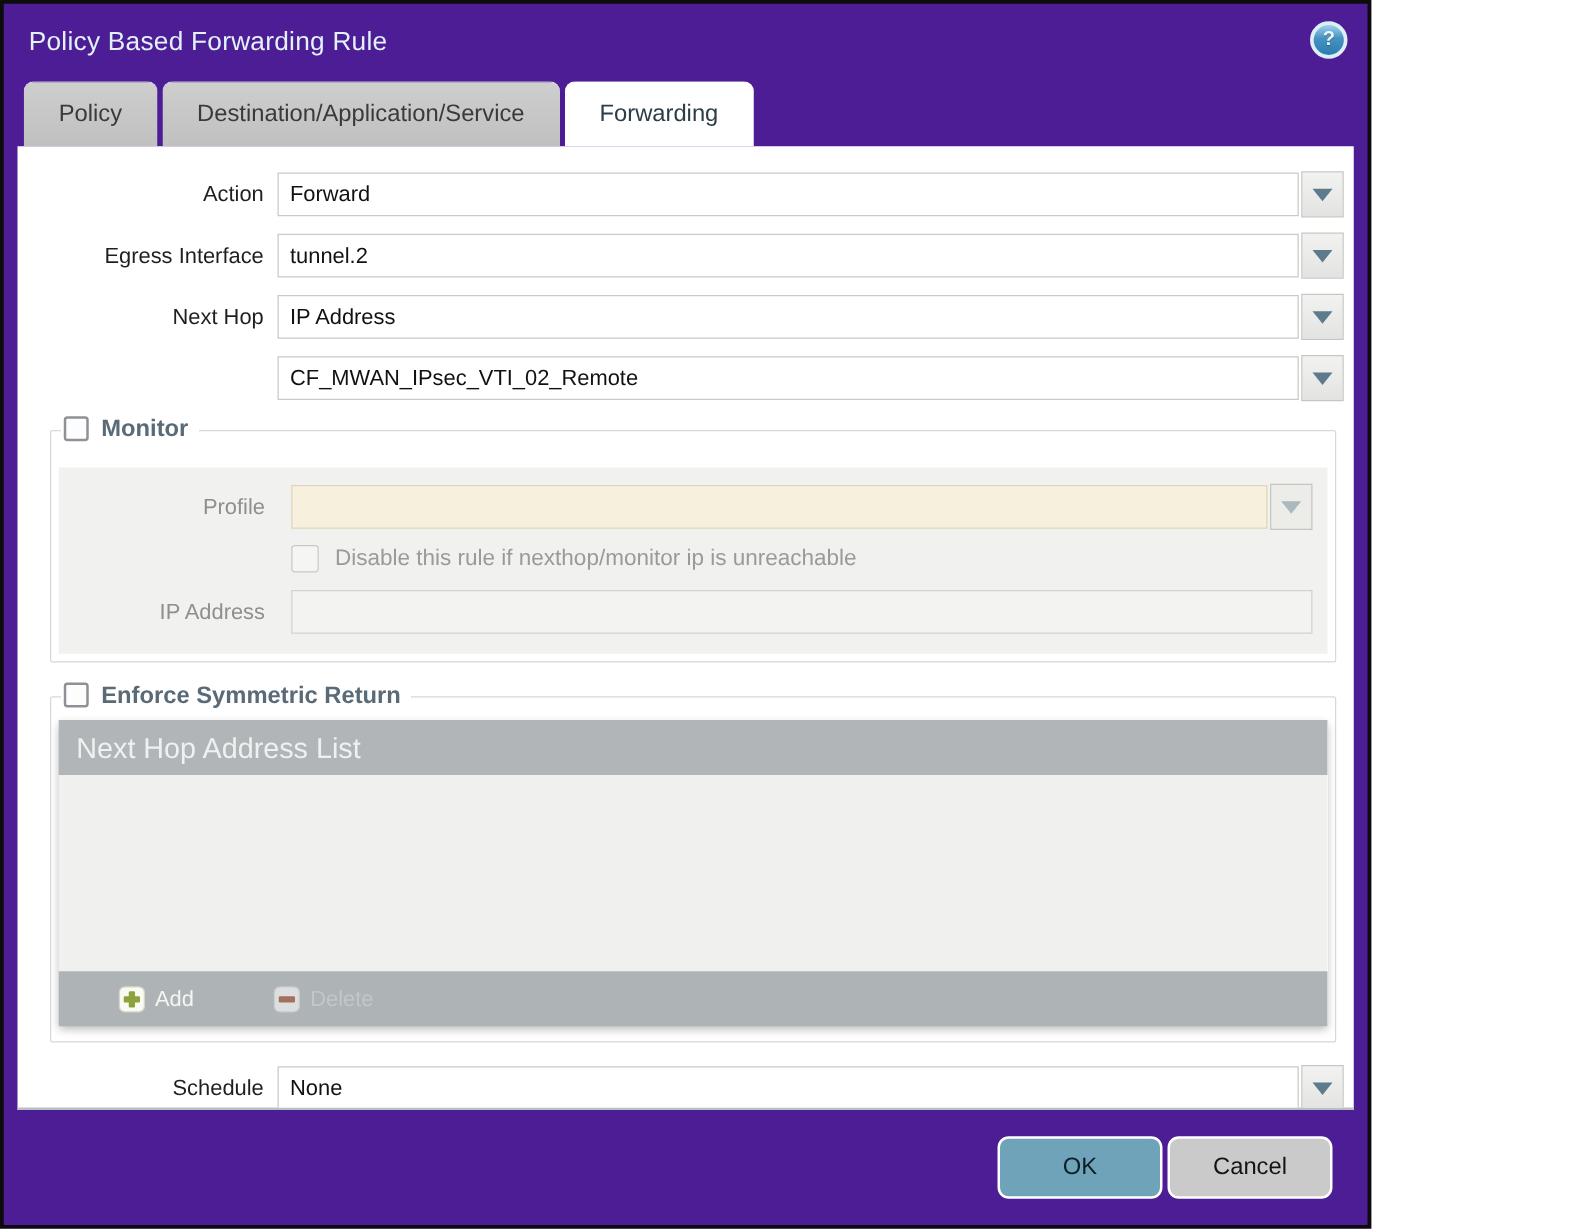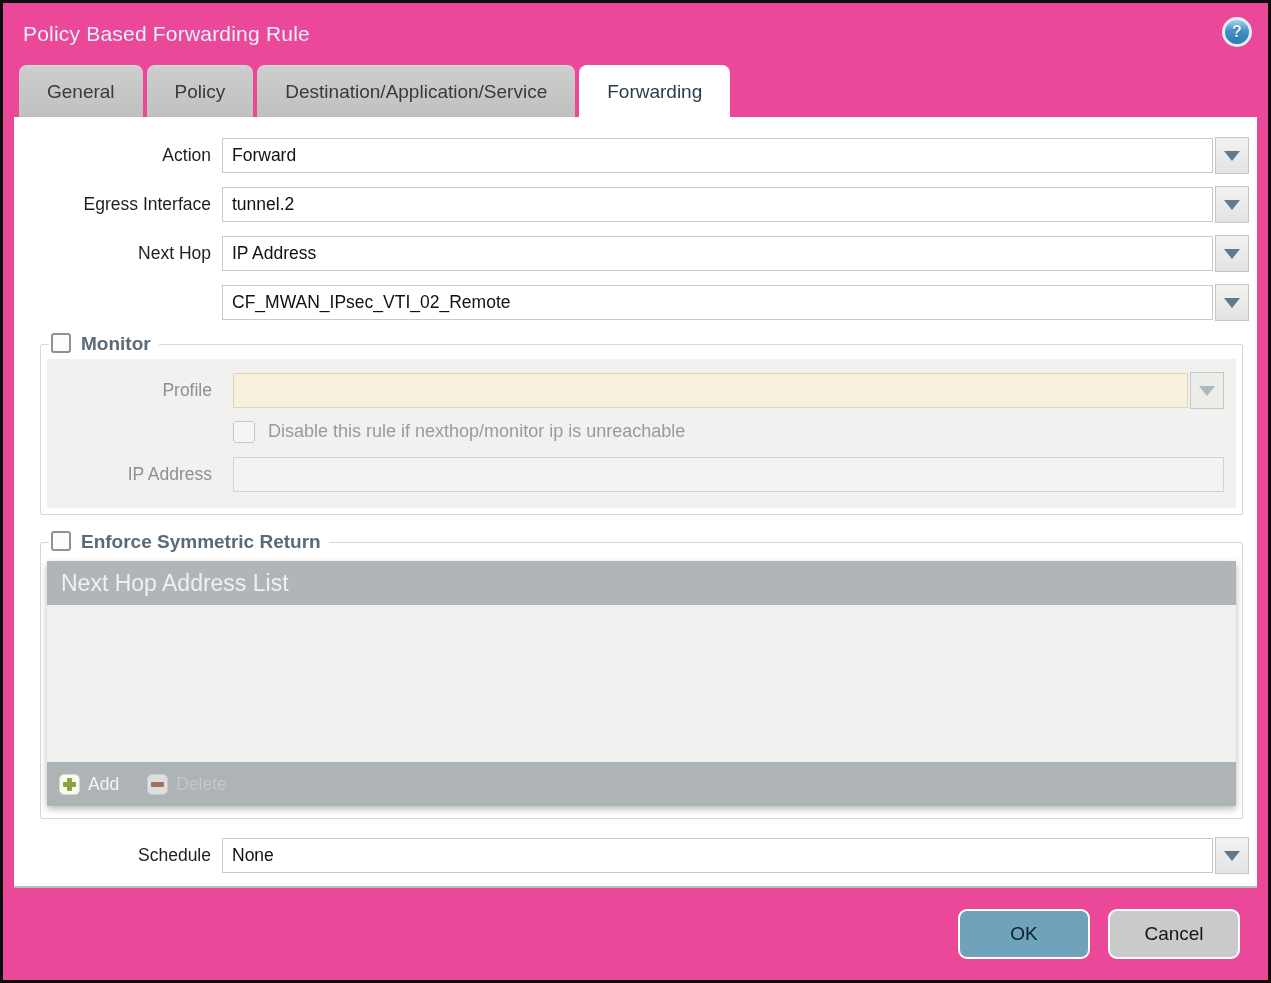--- a/index.html
+++ b/index.html
@@ -2,22 +2,22 @@
 <html><head>
 <meta charset="utf-8">
 <style>
   * { box-sizing: border-box; margin: 0; padding: 0; }
   html,body { width: 1271px; height: 983px; }
   body {
     font-family: "Liberation Sans", sans-serif;
     background: #ffffff;
   }
   .dialog {
-    width: 1271px; height: 983px;
-    background: #ec4899;
+    width: 1097px; height: 983px;
+    background: #4c1d95;
     border: 3px solid #0c0c0c;
     display: flex; flex-direction: column;
     position: relative;
   }
   
   .titlebar {
     height: 62px; flex: 0 0 62px;
     display: flex; align-items: center;
     padding: 0 16px 0 20px;
     position: relative;
@@ -112,20 +112,21 @@
   .checkbox {
     width: 20px; height: 20px;
     border: 2px solid #8e9296; border-radius: 3px;
     background: #fdfdfd; cursor: pointer; flex: 0 0 20px;
   }
   .group-title { font-size: 19px; font-weight: bold; color: #5a6a76; }
   
   .panel {
     background: #f1f1ef;
     padding: 13px 12px 16px 0;
+    margin-top: 15px;
   }
   .prow { display: flex; align-items: center; margin-bottom: 12px; }
   .prow:last-child { margin-bottom: 0; }
   .prow .row-label { flex: 0 0 176px; width: 176px; color: #8f8f8f; }
   .prow .field { margin-left: 10px; }
   input.text.profile {
     background: #f7f0dd; border: 1px solid #ddd6bd;
   }
   input.text.dis {
     background: #f3f3f1; border: 1px solid #d2d2d0; color: #777;
@@ -144,21 +145,21 @@
   .esr-header {
     height: 44px; background: #b1b5b8;
     color: #eef1f1; font-size: 23px;
     display: flex; align-items: center; padding-left: 14px;
   }
   .esr-body { height: 157px; background: #f0f0ee; }
   .esr-footer {
     height: 44px; background: #aeb3b6;
     display: flex; align-items: center; gap: 28px; padding-left: 12px;
   }
-  .tbl-btn { display: flex; align-items: flex-end; gap: 8px; cursor: pointer; background: none; border: none; font-family: "Liberation Sans", sans-serif; }
+  .tbl-btn { display: flex; align-items: flex-end; gap: 8px; cursor: pointer; background: none; border: none; font-family: "Liberation Sans", sans-serif; margin-left: 36px; }
   .mini-icon {
     width: 21px; height: 21px; border-radius: 5px;
     position: relative; flex: 0 0 21px;
   }
   .mini-icon.plus { background: #fafaf4; border: 1px solid #d6d6cb; }
   .mini-icon.plus::before, .mini-icon.plus::after {
     content: ""; position: absolute; background: #8da23c; border-radius: 1px;
   }
   .mini-icon.plus::before { width: 13px; height: 5px; left: 3px; top: 7px; }
   .mini-icon.plus::after  { width: 5px; height: 13px; left: 7px; top: 3px; }
@@ -167,21 +168,21 @@
     content: ""; position: absolute; background: #a3705e; border-radius: 1px;
     width: 13px; height: 5px; left: 3px; top: 7px;
   }
   .tbl-label-add { color: #f4f6f6; font-size: 17.5px; }
   .tbl-label-del { color: #c2c7c9; font-size: 17.5px; }
   .schedule-row { margin-top: 18px; }
   
   .footerbar {
     flex: 0 0 92px; height: 92px;
     display: flex; align-items: center; justify-content: flex-end;
-    gap: 18px; padding-right: 28px;
+    gap: 4px; padding-right: 28px;
   }
   .btn {
     width: 132px; height: 50px;
     border-radius: 9px; border: 2px solid #ffffff;
     font-family: "Liberation Sans", sans-serif;
     font-size: 19px; cursor: pointer;
   }
   .btn.ok { background: #6fa3ba; color: #0e1e27; }
   .btn.cancel { background: #cacaca; color: #141414; }
 </style>
@@ -191,21 +192,20 @@
 <div class="dialog">
 
   <div class="titlebar">
     <span class="title">Policy Based Forwarding Rule</span>
     <span class="help">
       <span class="q">?</span>
     </span>
   </div>
 
   <div class="tabs">
-    <div class="tab">General</div>
     <div class="tab">Policy</div>
     <div class="tab">Destination/Application/Service</div>
     <div class="tab active">Forwarding</div>
   </div>
 
   <div class="content">
 
     <div class="row">
       <div class="row-label">Action</div>
       <div class="field">

